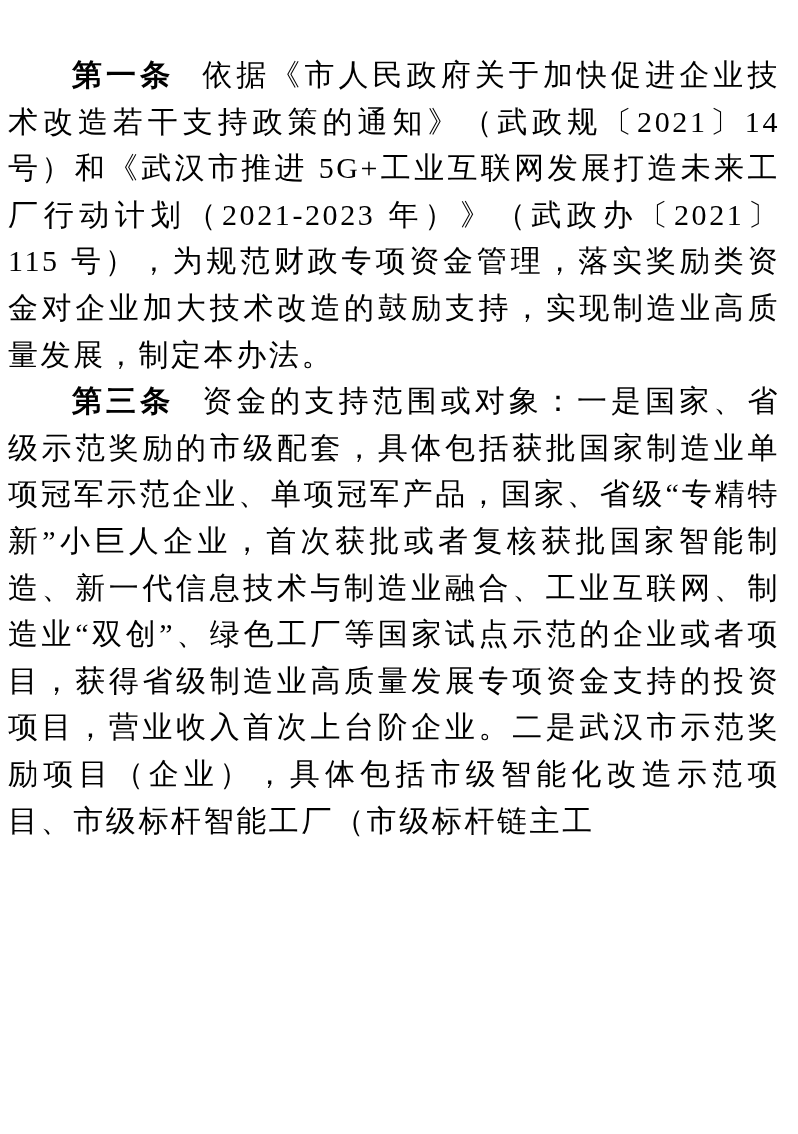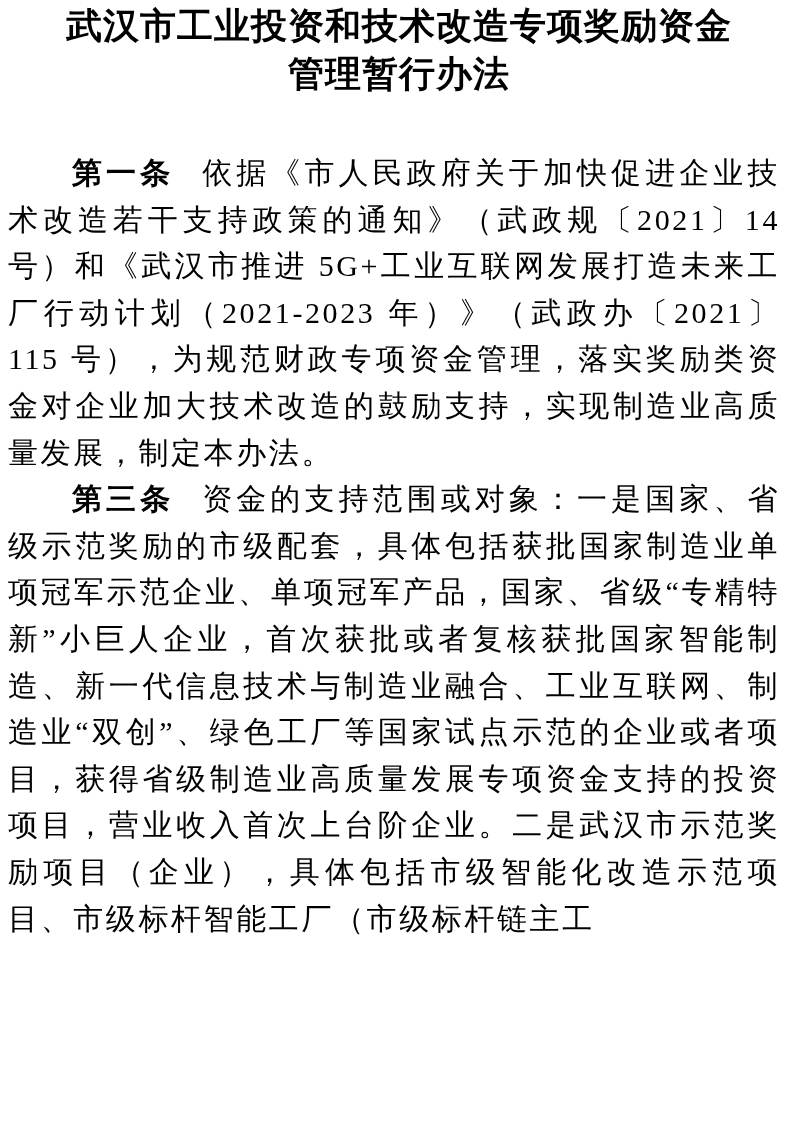--- a/index.html
+++ b/index.html
@@ -47,24 +47,20 @@
     font-weight: 700;
     font-family: "Liberation Sans", "DejaVu Sans", sans-serif;
     margin-right: 28px;
   }
 </style>
 </head>
 <body>
 
 <div class="page">
 
-  <h1 class="doc-title">
-    <span>武汉市工业投资和技术改造专项奖励资金</span><br>
-    <span>管理暂行办法</span>
-  </h1>
 
   <div class="doc-body">
 
     <p class="para">
       <span class="para-label">第一条</span><span>依据《市人民政府关于加快促进企业技术改造若干支持政策的通知》（武政规〔2021〕14 号）和《武汉市推进 5G+工业互联网发展打造未来工厂行动计划（2021-2023 年）》（武政办〔2021〕115 号），为规范财政专项资金管理，落实奖励类资金对企业加大技术改造的鼓励支持，实现制造业高质量发展，制定本办法。</span>
     </p>
 
 
     <p class="para">
       <span class="para-label">第三条</span><span>资金的支持范围或对象：一是国家、省级示范奖励的市级配套，具体包括获批国家制造业单项冠军示范企业、单项冠军产品，国家、省级“专精特新”小巨人企业，首次获批或者复核获批国家智能制造、新一代信息技术与制造业融合、工业互联网、制造业“双创”、绿色工厂等国家试点示范的企业或者项目，获得省级制造业高质量发展专项资金支持的投资项目，营业收入首次上台阶企业。二是武汉市示范奖励项目（企业），具体包括市级智能化改造示范项目、市级标杆智能工厂（市级标杆链主工</span>

